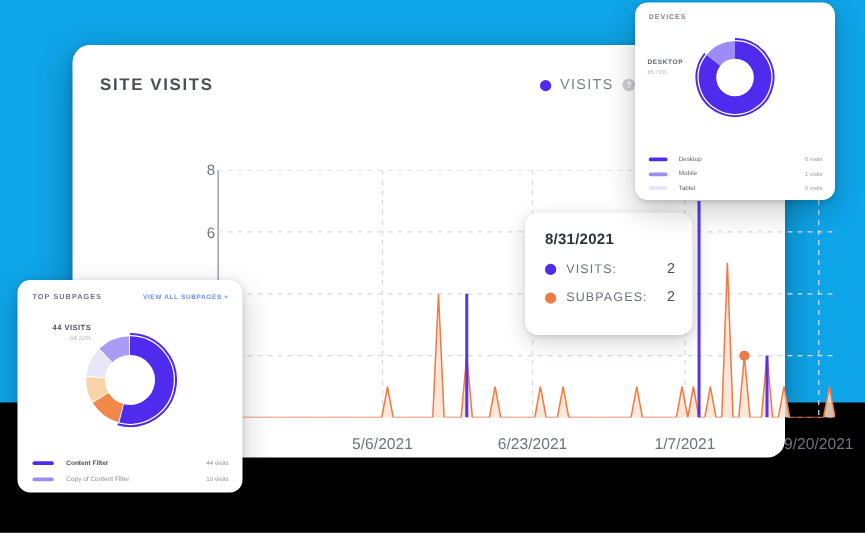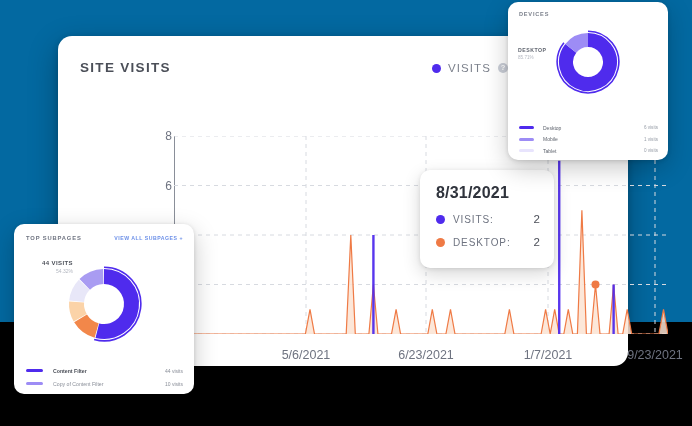--- a/index.html
+++ b/index.html
@@ -3,21 +3,21 @@
 <meta charset="utf-8">
 <style>
   * { box-sizing: border-box; }
   html, body {
     margin: 0; padding: 0;
     width: 692px; height: 426px;
     background: #000000;
     font-family: "Liberation Sans", sans-serif;
     overflow: hidden;
   }
-  #stage { position: relative; width: 692px; height: 322px; background:#0369a1; }
+  #stage { position: relative; width: 692px; height: 322px; background:#0ea5e9; }
 
   
   .main-card {
     position: absolute;
     left: 58px; top: 36px;
     width: 570px; height: 330px;
     background: #ffffff;
     border-radius: 14px;
     box-shadow: 0 10px 30px rgba(0,0,0,0.30), 0 2px 6px rgba(0,0,0,0.18);
   }
@@ -63,21 +63,21 @@
   }
 
   
   .tooltip {
     position: absolute; left: 420px; top: 170px;
     width: 134px; height: 98px;
     background:#fff; border-radius: 10px;
     box-shadow: 0 6px 18px rgba(0,0,0,0.16), 0 1px 4px rgba(0,0,0,0.10);
     padding: 14px 14px 0 16px;
   }
-  .tt-date { font-size: 16px; font-weight: bold; color:#2f333c; letter-spacing:0.2px; }
+  .tt-date { font-size: 12px; font-weight: bold; color:#2f333c; letter-spacing:0.2px; }
   .tt-row { display:flex; align-items:center; margin-top: 11px; }
   .tt-dot { width:9px; height:9px; border-radius:50%; margin-right:8px; flex:none; }
   .tt-key { font-size:10px; letter-spacing:0.9px; color:#6e7380; font-weight:500; flex:1; }
   .tt-val { font-size:11.5px; color:#4b4f58; width:14px; text-align:right; }
 
   
   .devices-card {
     position:absolute; left:508px; top:2px;
     width:160px; height:158px;
     background:#fff; border-radius:10px;
@@ -160,35 +160,35 @@
           <path d="M0.0,198.0 L4.5,198.0 L9.1,198.0 L13.6,198.0 L18.1,198.0 L22.7,198.0 L27.2,198.0 L31.7,198.0 L36.3,198.0 L40.8,198.0 L45.3,198.0 L49.9,198.0 L54.4,198.0 L58.9,198.0 L63.4,198.0 L68.0,198.0 L72.5,198.0 L77.0,198.0 L81.6,198.0 L86.1,198.0 L90.6,198.0 L95.2,198.0 L99.7,198.0 L104.2,198.0 L108.8,198.0 L113.3,198.0 L117.8,198.0 L122.4,198.0 L126.9,198.0 L131.4,198.0 L136.0,173.3 L140.5,198.0 L145.0,198.0 L149.6,198.0 L154.1,198.0 L158.6,198.0 L163.2,198.0 L167.7,198.0 L172.2,198.0 L176.8,99.0 L181.3,198.0 L185.8,198.0 L190.3,198.0 L194.9,198.0 L199.4,148.5 L203.9,198.0 L208.5,198.0 L213.0,198.0 L217.5,198.0 L222.1,173.3 L226.6,198.0 L231.1,198.0 L235.7,198.0 L240.2,198.0 L244.7,198.0 L249.3,198.0 L253.8,198.0 L258.3,173.3 L262.9,198.0 L267.4,198.0 L271.9,198.0 L276.5,173.3 L281.0,198.0 L285.5,198.0 L290.1,198.0 L294.6,198.0 L299.1,198.0 L303.7,198.0 L308.2,198.0 L312.7,198.0 L317.2,198.0 L321.8,198.0 L326.3,198.0 L330.8,198.0 L335.4,173.3 L339.9,198.0 L344.4,198.0 L349.0,198.0 L353.5,198.0 L358.0,198.0 L362.6,198.0 L367.1,198.0 L371.6,173.3 L376.2,198.0 L380.7,173.3 L385.2,198.0 L389.8,198.0 L394.3,173.3 L398.8,198.0 L403.4,198.0 L407.9,74.3 L412.4,198.0 L417.0,198.0 L421.5,148.5 L426.0,198.0 L430.6,198.0 L435.1,198.0 L439.6,148.5 L444.1,198.0 L448.7,198.0 L453.2,173.3 L457.7,198.0 L462.3,198.0 L466.8,198.0 L471.3,198.0 L475.9,198.0 L480.4,198.0 L484.9,198.0 L489.5,173.3 L494.0,198.0" fill="none" stroke="#ef7a45" stroke-width="1.2"></path>
           <line x1="199.41284403669727" y1="198" x2="199.41284403669727" y2="99" stroke="#4f2bed" stroke-width="2.4" stroke-opacity="0.95"></line>
           <line x1="385.22935779816515" y1="198" x2="385.22935779816515" y2="24.75" stroke="#4f2bed" stroke-width="2.4" stroke-opacity="0.95"></line>
           <line x1="439.61467889908255" y1="198" x2="439.61467889908255" y2="148.5" stroke="#4f2bed" stroke-width="2.4" stroke-opacity="0.95"></line>
           <circle cx="421.48623853211006" cy="148.5" r="4" fill="#ef7a45"></circle>
         </svg></div>
     <div class="xlabels">
         <div class="xlabel" style="left: 132px; top: 4px;">5/6/2021</div>
         <div class="xlabel" style="left: 252px; top: 4px;">6/23/2021</div>
         <div class="xlabel" style="left: 374px; top: 4px;">1/7/2021</div>
-        <div class="xlabel" style="left: 481px; top: 4px;">9/23/2021</div>
+        <div class="xlabel" style="left: 481px; top: 4px;">9/20/2021</div>
       </div>
   </div>
 
   <div class="tooltip">
     <div class="tt-date">8/31/2021</div>
     <div id="tt-rows">
         <div class="tt-row">
           <span class="tt-dot" style="background: rgb(79, 43, 237);"></span>
           <span class="tt-key">VISITS:</span>
           <span class="tt-val">2</span>
         </div>
         <div class="tt-row">
           <span class="tt-dot" style="background: rgb(239, 122, 69);"></span>
-          <span class="tt-key">DESKTOP:</span>
+          <span class="tt-key">SUBPAGES:</span>
           <span class="tt-val">2</span>
         </div>
       </div>
   </div>
 
   <div class="devices-card">
     <div class="dev-title">DEVICES</div>
     <div class="dev-anno">
       <div class="an-t">DESKTOP</div>
       <div class="an-p">85.71%</div>

